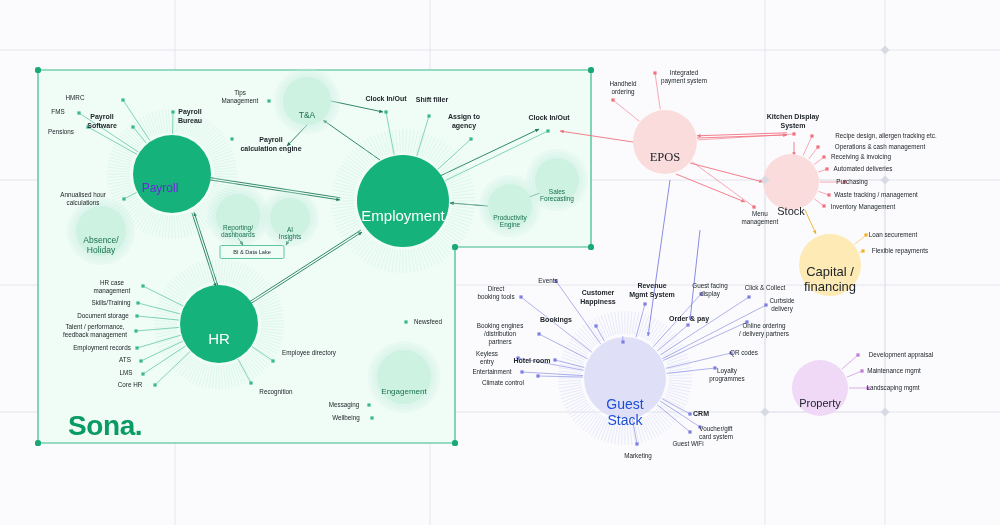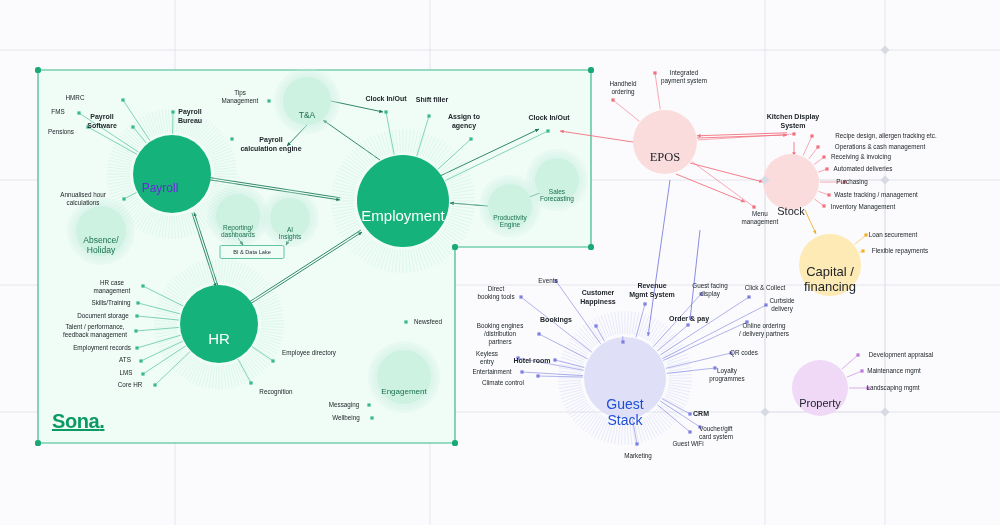--- a/index.html
+++ b/index.html
@@ -16,22 +16,22 @@
     text-align:center;pointer-events:none;
     color:#ffffff;white-space:pre-line;line-height:1.12;margin-top:15px;
   }
   .leaf{
     position:absolute;transform:translate(-50%,-50%);
     font-size:6.3px;color:#21262b;white-space:pre-line;line-height:1.25;
     text-align:center;
   }
   .leaf.bold{font-weight:bold;font-size:7px;}
   #logo{
-    position:absolute;left:52px;top:410px;
-    font-size:20px;font-weight:bold;color:#0a9a63;letter-spacing:-0.4px;text-decoration:underline;
+    position:absolute;left:68px;top:410px;
+    font-size:28px;font-weight:bold;color:#0a9a63;letter-spacing:-0.4px;
   }
   #logo .dot{color:#0a9a63;}
   .bilabel{
     position:absolute;transform:translate(-50%,-50%);
     font-size:5.6px;color:#2a3138;text-align:center;
   }
 </style>
 </head>
 <body>
 

